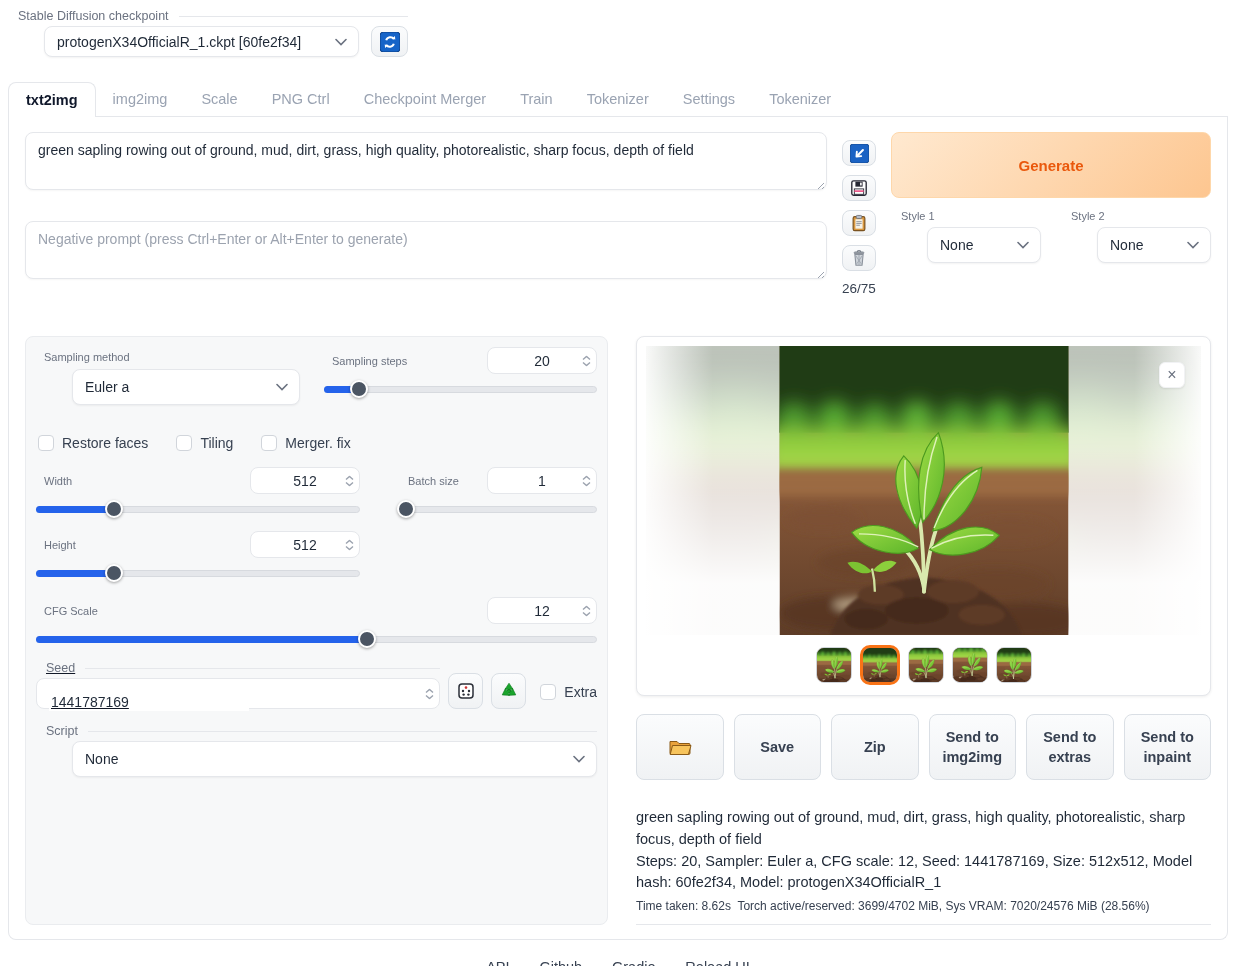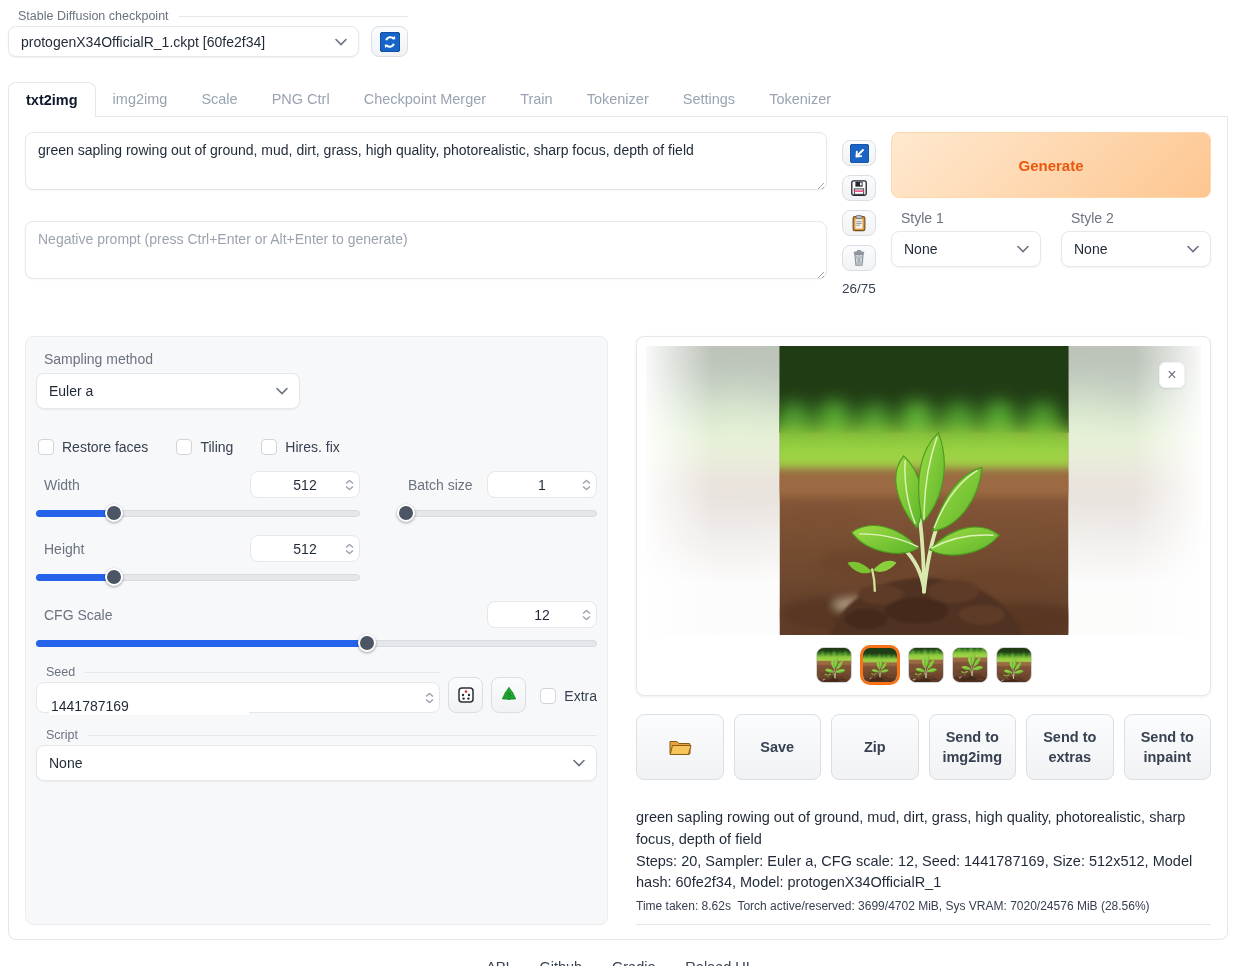--- a/index.html
+++ b/index.html
@@ -12,21 +12,21 @@
 
   
   .legend { display:flex; align-items:center; gap:10px; padding:3px 0 3px 10px;
             color:#6b7280; font-size:12.5px; }
   .legend .line { flex:1; border-top:1px solid #e5e7eb; height:0; }
 
   
   .select { position:relative; display:flex; align-items:center; height:36px;
             background:#fff; border:1px solid #e5e7eb; border-radius:8px;
             padding:0 30px 0 12px; color:#1f2937; box-shadow:0 1px 2px rgba(0,0,0,.05);
-            cursor:pointer; font-size:14px; }
+            cursor:pointer; font-size:14px;margin-left:36px; }
   .select .chev { position:absolute; right:11px; top:50%; transform:translateY(-50%); }
   .numinput { position:relative; display:flex; align-items:center; justify-content:center;
               width:110px; height:27px; background:#fff; border:1px solid #e5e7eb;
               border-radius:8px; }
   .numinput input { border:none; outline:none; width:60px; text-align:center;
                     font:inherit; color:#1f2937; background:transparent; }
   .spin { position:absolute; right:5px; top:50%; transform:translateY(-50%);
           display:flex; flex-direction:column; gap:1px; align-items:center; cursor:pointer; }
   .slider { position:relative; height:18px; margin-top:6px; }
   .slider .track { position:absolute; left:0; right:0; top:6px; height:7px;
@@ -35,21 +35,21 @@
                   background:#2563eb; border-radius:4px; }
   .slider .thumb { position:absolute; top:0px; left:var(--pct,0%); width:18px; height:18px;
                    margin-left:-9px; background:#4b5563; border:2px solid #fff;
                    border-radius:50%; box-shadow:0 1px 3px rgba(0,0,0,.35); cursor:grab; }
   .cb { width:16px; height:16px; border:1px solid #d1d5db; border-radius:4px;
         background:#fff; display:inline-block; flex:none; cursor:pointer; }
   .cb-row { display:flex; align-items:center; gap:8px; color:#374151; }
   .gray-btn { border:1px solid #dadfe5; border-radius:8px;
               background:linear-gradient(#fbfcfd,#f0f2f4); cursor:pointer;
               display:flex; align-items:center; justify-content:center; }
-  .field-label { font-size:14px; color:#6b7280; }
+  .field-label { font-size:11px; color:#6b7280; }
 
   
   .ckpt-wrap { width:400px; }
   .ckpt-row { display:flex; gap:12px; align-items:center; }
   .ckpt-select { flex:1; height:31px; }
   .refresh-btn { width:37px; height:31px; }
 
   
   .tabbar { display:flex; margin-top:25px; border-bottom:1px solid #e5e7eb; padding:0; }
   .tab { padding:9px 17px; font-size:14.5px; color:#9aa3b2; cursor:pointer; }
@@ -95,21 +95,21 @@
   .col-steps { flex:1; }
   .ctl-head { display:flex; align-items:center; min-height:27px; }
   .ctl-head .field-label { flex:1; padding-left:8px; }
   .cbs { display:flex; gap:28px; margin:0 0 16px 2px; }
   .grid2 { display:flex; gap:40px; }
   .wcol { width:324px; flex:none; }
   .bcol { flex:1; }
   .ctl { margin-bottom:13px; }
   .cfg { margin-top:2px; margin-bottom:10px; }
   .seed-row { display:flex; align-items:flex-end; gap:8px; margin-bottom:12px; }
-  .seed-group { width:404px; flex:none; }
+  .seed-group { width:404px; flex:none;text-decoration:underline; }
   .seed-input { position:relative; display:flex; align-items:center; height:31px;
     background:#fff; border:1px solid #e5e7eb; border-radius:8px; padding:16px 30px 0 12px; }
   .seed-input input { border:none; outline:none; font:inherit; color:#1f2937; width:200px; }
   .sq-btn { width:37px; height:36px; }
   .extra-cb { margin:0 0 9px 6px; }
   .script-group .select { height:36px; }
 
   
   .out-col { flex:1; min-width:0; }
   .gallery-card { position:relative; background:#fff; border:1px solid #e5e7eb;
@@ -351,34 +351,55 @@
         <div class="srowA">
           <div class="col-method">
             <span class="field-label">Sampling method</span>
             <div class="select">
               <span>Euler a</span>
               <svg class="chev" width="12" height="8" viewBox="0 0 12 8">
                   <use href="#chev-down"></use>
                 </svg>
             </div>
           </div>
+          <div class="col-steps">
+            <div class="ctl-head">
+              <span class="field-label">Sampling steps</span>
+              <div class="numinput">
+                <input value="20" style="">
+                <span class="spin">
+                  <svg width="9" height="5" viewBox="0 0 9 5">
+                      <polyline points="1,4 4.5,1 8,4" fill="none" stroke="#9ca3af" stroke-width="1.4"></polyline>
+                    </svg>
+                  <svg width="9" height="5" viewBox="0 0 9 5">
+                      <polyline points="1,1 4.5,4 8,1" fill="none" stroke="#9ca3af" stroke-width="1.4"></polyline>
+                    </svg>
+                </span>
+              </div>
+            </div>
+            <div class="slider" style="--pct: 13%;">
+              <div class="track"></div>
+                <div class="fill"></div>
+                <div class="thumb"></div>
+            </div>
+          </div>
         </div>
 
         <div class="cbs">
           <div class="cb-row">
             <span class="cb"></span>
             <span>Restore faces</span>
           </div>
           <div class="cb-row">
             <span class="cb"></span>
             <span>Tiling</span>
           </div>
           <div class="cb-row">
             <span class="cb"></span>
-            <span>Hires. fix</span>
+            <span>Merger. fix</span>
           </div>
         </div>
 
         <div class="grid2">
           <div class="wcol">
             <div class="ctl">
               <div class="ctl-head">
                 <span class="field-label">Width</span>
                 <div class="numinput">
                   <input value="512" style="">

